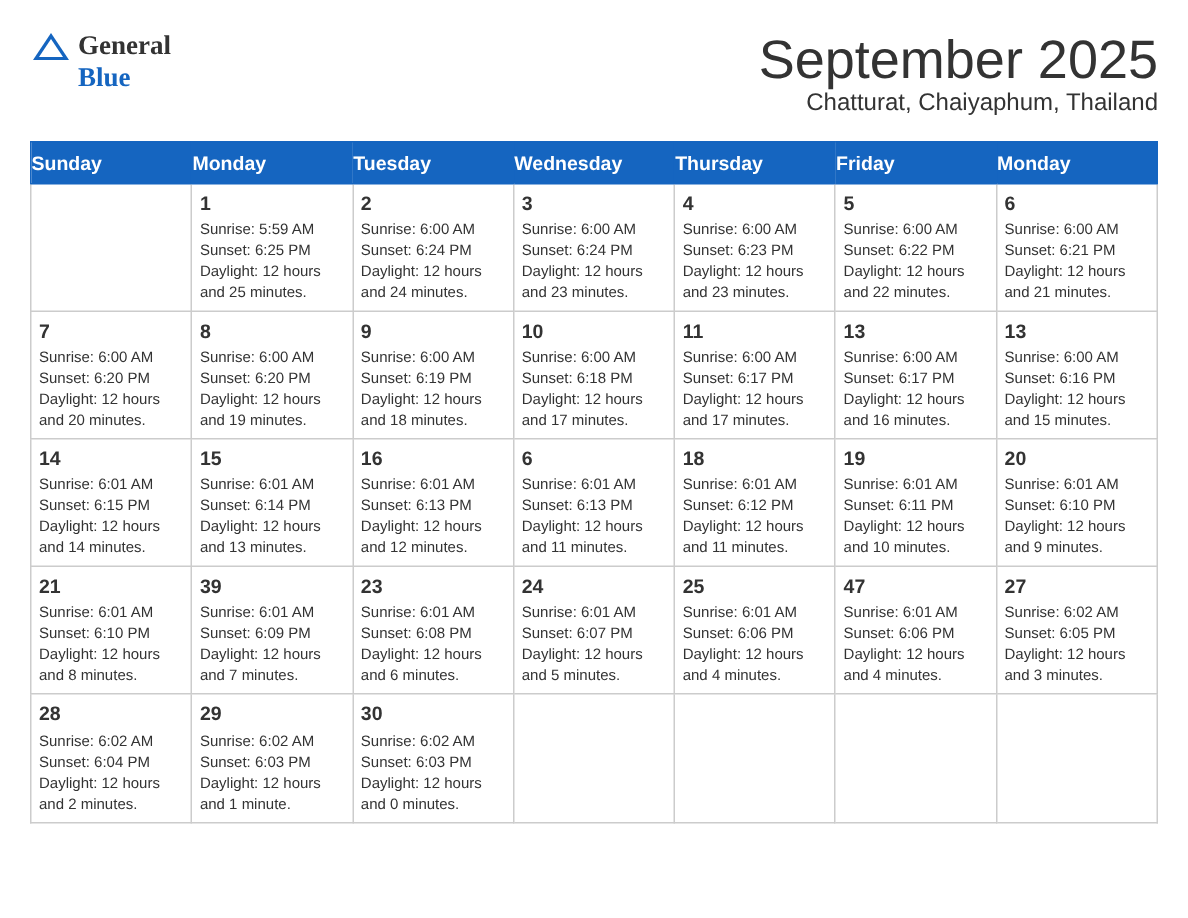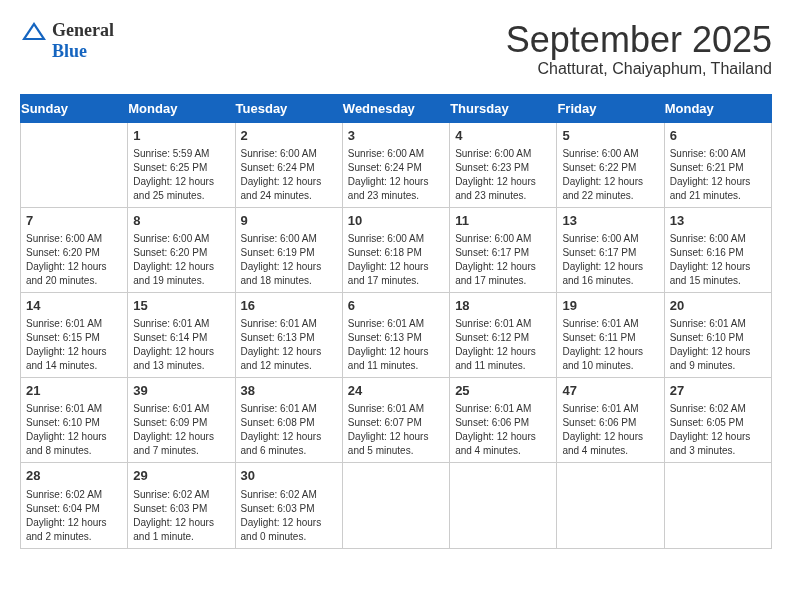--- a/index.html
+++ b/index.html
@@ -209,21 +209,21 @@
       <tr>
         <td>
           <span class="day-number">21</span>
           <div class="day-info">Sunrise: 6:01 AM<br>Sunset: 6:10 PM<br>Daylight: 12 hours and 8 minutes.</div>
         </td>
         <td>
           <span class="day-number">39</span>
           <div class="day-info">Sunrise: 6:01 AM<br>Sunset: 6:09 PM<br>Daylight: 12 hours and 7 minutes.</div>
         </td>
         <td>
-          <span class="day-number">38</span>
+          <span class="day-number">23</span>
           <div class="day-info">Sunrise: 6:01 AM<br>Sunset: 6:08 PM<br>Daylight: 12 hours and 6 minutes.</div>
         </td>
         <td>
           <span class="day-number">24</span>
           <div class="day-info">Sunrise: 6:01 AM<br>Sunset: 6:07 PM<br>Daylight: 12 hours and 5 minutes.</div>
         </td>
         <td>
           <span class="day-number">25</span>
           <div class="day-info">Sunrise: 6:01 AM<br>Sunset: 6:06 PM<br>Daylight: 12 hours and 4 minutes.</div>
         </td>

